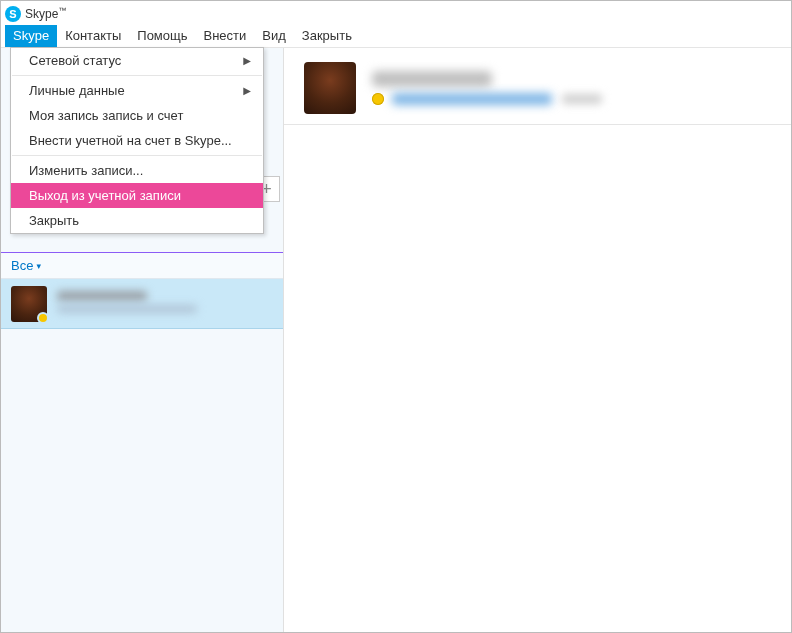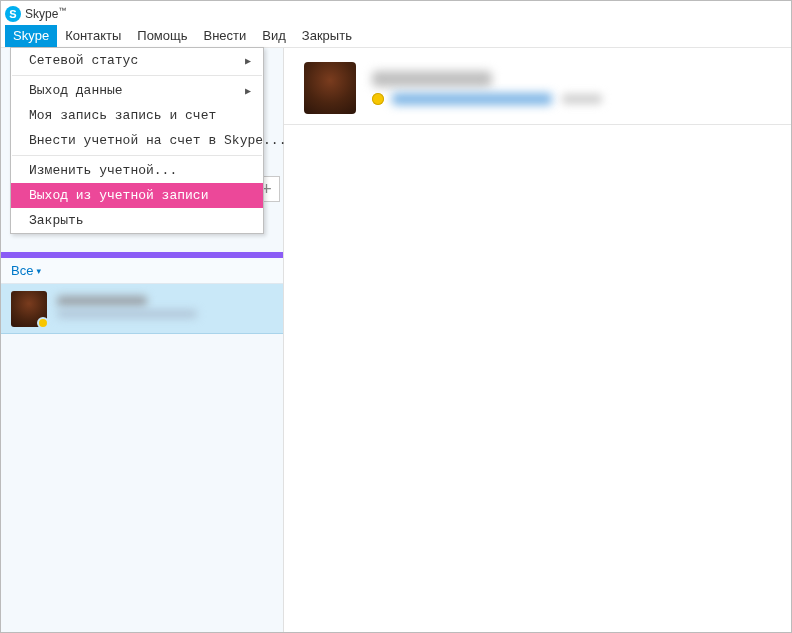--- a/index.html
+++ b/index.html
@@ -70,21 +70,20 @@
     z-index: 50;
     font-size: 13px;
   }
   .dd-item {
     display: flex;
     align-items: center;
     justify-content: space-between;
     padding: 5px 12px 5px 18px;
     cursor: default;
     white-space: nowrap;
-    font-family: Liberation Mono, monospace;
   }
   .dd-item .chev {
     font-size: 10px;
     color: #555;
   }
   .dd-item.highlight {
     background: #ec4899;
     color: #fff;
   }
   .dd-sep {
@@ -118,21 +117,21 @@
     display:flex; align-items:center; justify-content:center;
     color: #8a8a8a;
     font-size: 18px;
     z-index: 5;
   }
   .filter-bar {
     padding: 5px 10px;
     font-size: 13px;
     color: #0078c8;
     background: #f7fbfe;
-    border-top: 6px solid #8b5cf6;
+    border-top: 1px solid #8b5cf6;
     border-bottom: 1px solid #e0e8ef;
     display:flex; align-items:center;
   }
   .filter-bar .arrow-down {
     font-size: 9px; margin-left: 3px; color: #0078c8;
   }
   .contact-item {
     display:flex;
     align-items:center;
     padding: 6px 10px;
@@ -221,32 +220,32 @@
   </div>
   <div class="menubar-line"></div>
 
   <div class="dropdown">
     <div class="dd-item">
       <span>Сетевой статус</span>
       <span class="chev">▶</span>
     </div>
     <div class="dd-sep"></div>
     <div class="dd-item">
-      <span>Выход данные</span>
+      <span>Личные данные</span>
       <span class="chev">▶</span>
     </div>
     <div class="dd-item">
       <span>Моя запись запись и счет</span>
     </div>
     <div class="dd-item">
       <span>Внести учетной на счет в Skype...</span>
     </div>
     <div class="dd-sep"></div>
     <div class="dd-item">
-      <span>Изменить учетной...</span>
+      <span>Изменить записи...</span>
     </div>
     <div class="dd-item highlight">
       <span>Выход из учетной записи</span>
     </div>
     <div class="dd-item">
       <span>Закрыть</span>
     </div>
   </div>
 
   <div class="body">

